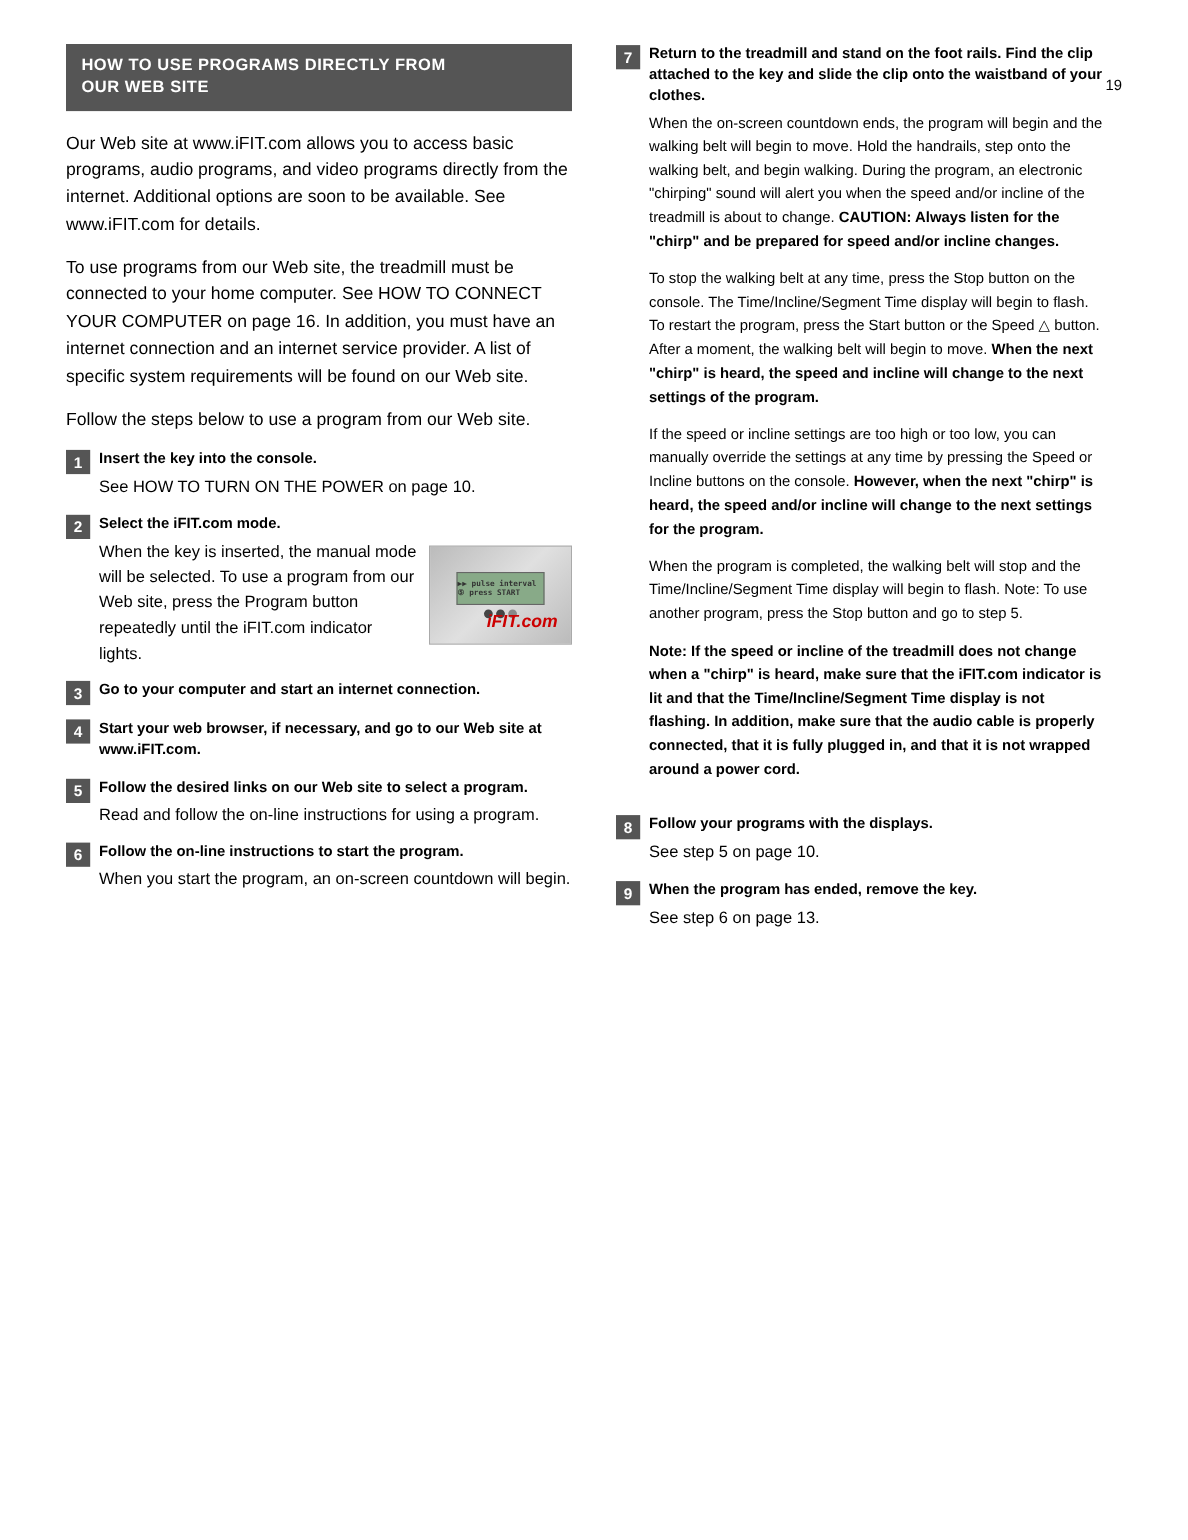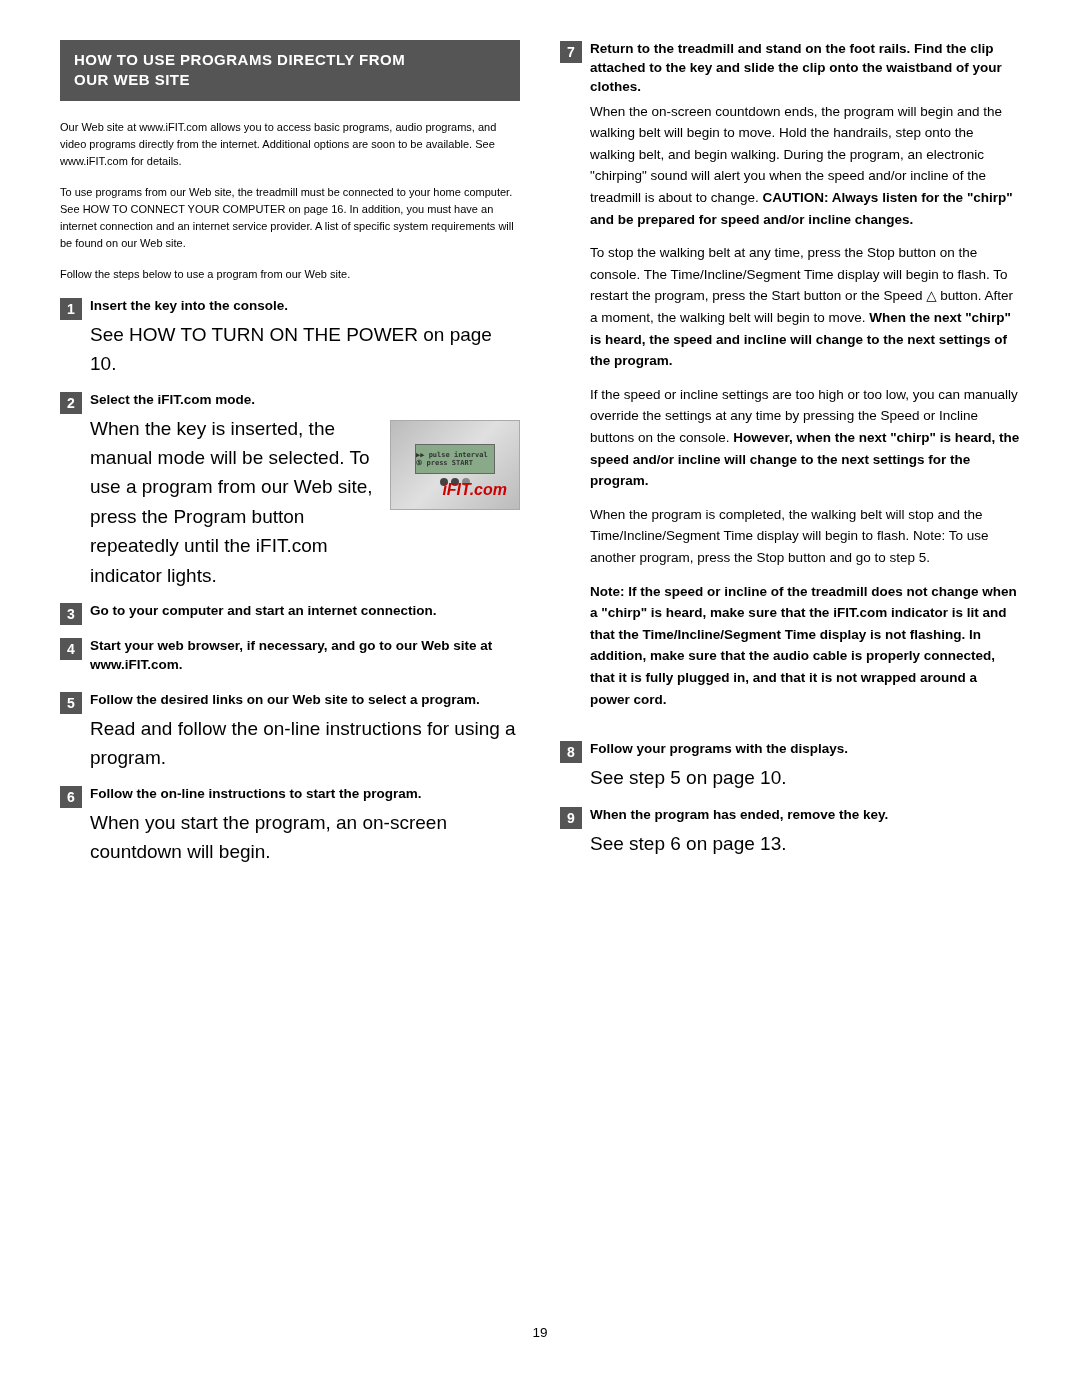--- a/index.html
+++ b/index.html
@@ -8,23 +8,23 @@
       font-family: Arial, Helvetica, sans-serif;
       font-size: 13.5px;
       color: #000;
       width: 1080px;
       min-height: 1400px;
       position: relative;
     }
     .page {
       width: 1080px;
       min-height: 1400px;
-      padding: 40px 60px 60px 60px;
-      display: flex;
-      flex-direction: column;
+      padding: 40px 60px 48px 60px;
+      display: flex;
+      flex-direction: row;
       justify-content: flex-end;
     }
     .two-col {
       display: flex;
       gap: 40px;
       flex: 1;
     }
     .col-left {
       flex: 0 0 460px;
       max-width: 460px;
@@ -37,21 +37,21 @@
       color: #fff;
       padding: 10px 14px;
       margin-bottom: 18px;
       font-size: 15px;
       font-weight: bold;
       letter-spacing: 0.5px;
       line-height: 1.35;
       text-transform: uppercase;
     }
     .intro-text {
-      font-size: 11px;
+      font-size: 16px;
       line-height: 1.55;
       margin-bottom: 14px;
     }
     .step {
       display: flex;
       align-items: flex-start;
       margin-bottom: 12px;
       gap: 8px;
     }
     .step-num {
@@ -70,21 +70,21 @@
     .step-content {
       flex: 1;
     }
     .step-title {
       font-weight: bold;
       font-size: 13.5px;
       line-height: 1.4;
       margin-bottom: 4px;
     }
     .step-body {
-      font-size: 19px;
+      font-size: 15px;
       line-height: 1.55;
     }
     .console-img {
       width: 130px;
       height: 90px;
       border: 1px solid #aaa;
       background: #ddd;
       margin: 6px 0;
       display: flex;
       align-items: center;

